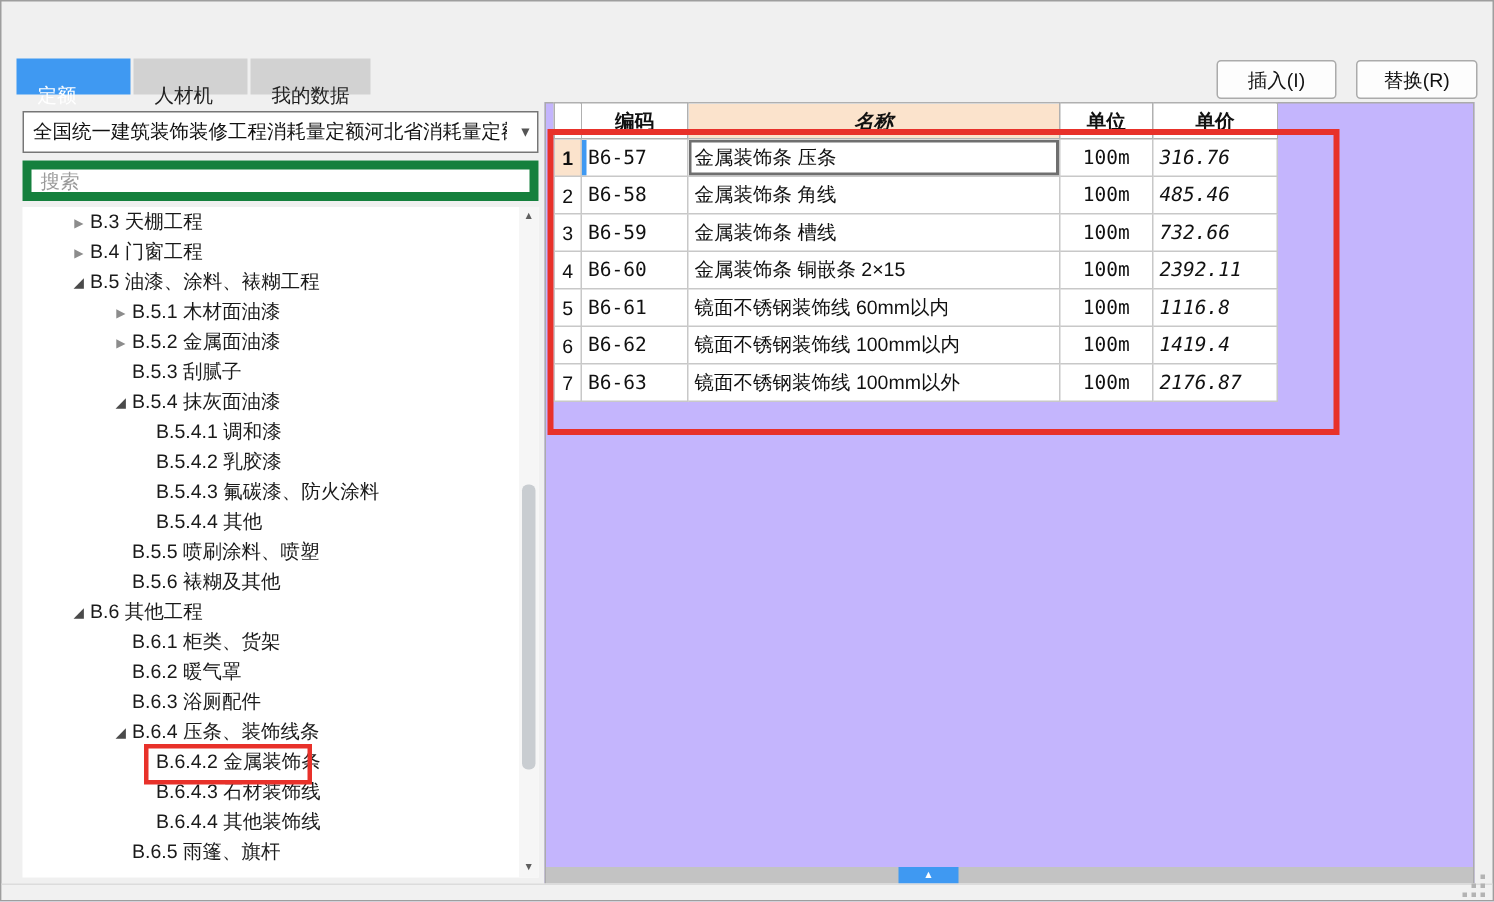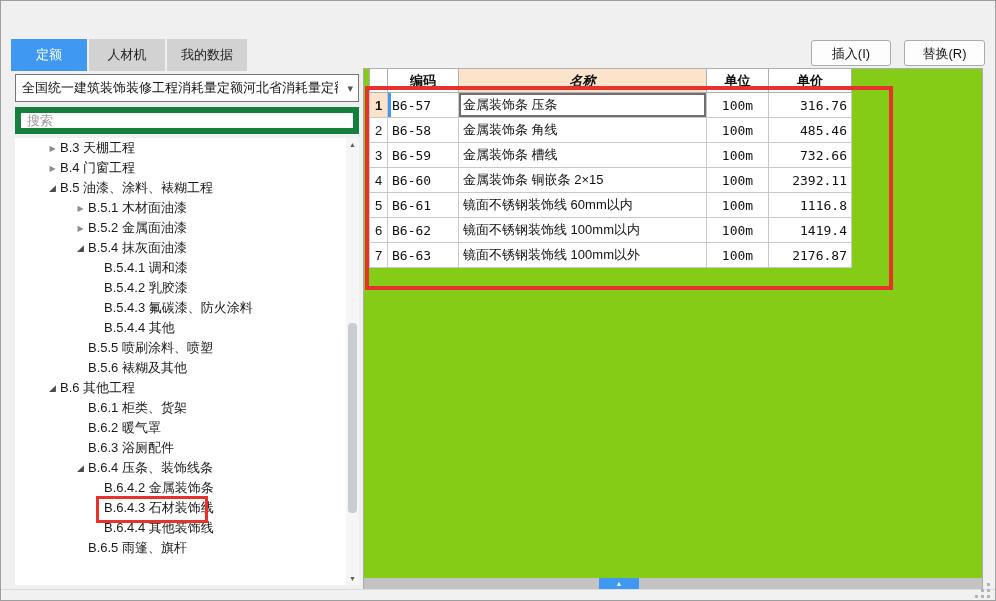--- a/index.html
+++ b/index.html
@@ -8,21 +8,21 @@
 
   
   #titlebar{position:absolute;left:0;top:0;width:100%;height:26px;background:var(--titlebar-blue);}
   #title{position:absolute;left:14px;top:0;line-height:26px;color:#fff;font-size:14px;font-weight:bold;}
   .winbtn{position:absolute;top:0;width:28px;height:26px;color:#fff;text-align:center;line-height:26px;font-size:13px;cursor:pointer;}
   #btn-max{right:34px;}
   #btn-close{right:4px;font-weight:bold;}
 
   
   #tabbar{position:absolute;left:10px;top:38px;height:26px;display:flex;gap:2px;}
-  .tab{min-width:76px;height:32px;padding:0 14px;background:var(--tab-inactive);color:#222;font-size:13px;line-height:26px;text-align:center;border:none;cursor:pointer;box-sizing:border-box;}
+  .tab{min-width:76px;height:22px;padding:12px 14px;background:var(--tab-inactive);color:#222;font-size:13px;line-height:26px;text-align:left;border:none;cursor:pointer;box-sizing:border-box;}
   .tab.active{background:var(--accent-blue);color:#fff;}
   .actbtn{position:absolute;top:39px;height:26px;background:#fdfdfd;border:1px solid #ababab;border-radius:3px;font-size:13px;color:#111;text-align:center;line-height:24px;box-sizing:border-box;cursor:pointer;}
   #btn-insert{left:810px;width:80px;}
   #btn-replace{left:903px;width:81px;}
 
   
   #combo{position:absolute;left:14px;top:73px;width:344px;height:28px;background:#fff;border:1px solid #767676;box-sizing:border-box;cursor:pointer;}
   #combo-value{position:absolute;left:6px;right:20px;top:0;line-height:26px;font-size:13px;color:#111;white-space:nowrap;overflow:hidden;}
   #combo-caret{position:absolute;right:5px;top:0;line-height:26px;font-size:11px;color:#555;}
   #search{position:absolute;left:14px;top:106px;width:344px;height:27px;border:6px solid #15803d;box-sizing:border-box;font-size:13px;padding:0 6px;font-family:inherit;color:#333;background:#fff;}
@@ -40,29 +40,29 @@
   .tree-item.selected .tree-label{color:var(--selection-text);}
 
   
   #tree-scroll{position:absolute;left:345px;top:137px;width:13px;height:447px;background:#f6f6f6;}
   .scroll-arrow{position:absolute;left:0;width:13px;height:13px;color:#5f5f5f;font-size:7px;text-align:center;line-height:13px;cursor:pointer;}
   #tree-scroll-up{top:0;}
   #tree-scroll-down{bottom:0;}
   #tree-thumb{position:absolute;left:2px;top:185px;width:9px;height:190px;background:#c9cdd1;border-radius:4px;cursor:pointer;}
 
   
-  #right-panel{position:absolute;left:362px;top:67px;width:620px;height:523px;background:#84cc16;border:1px solid #ababab;box-sizing:border-box;}
+  #right-panel{position:absolute;left:362px;top:67px;width:620px;height:523px;background:#c4b5fd;border:1px solid #ababab;box-sizing:border-box;}
   #quota-table{position:absolute;left:5px;top:-1px;border-collapse:collapse;table-layout:fixed;width:477px;background:#fff;}
   #quota-table th{height:23px;border:1px solid #b0b0b0;background:#fff;font-size:13px;font-weight:bold;color:#111;padding:0;position:relative;}
   #quota-table th.hl{background:var(--header-peach);box-shadow:0 2px 0 var(--accent-blue);}
   #quota-table td{height:24px;border:1px solid #c8c8c8;padding:0 4px;white-space:nowrap;overflow:hidden;font-size:13px;color:#111;}
   .col-num{width:17px;} .col-code{width:70px;} .col-name{width:247px;font-style:italic;} .col-unit{width:61px;} .col-price{width:82px;}
   td.c-num{text-align:center;padding:0;font-size:12px;color:#333;}
   td.c-code,td.c-unit,td.c-price{font-family:"DejaVu Sans Mono","DejaVu Sans",monospace;font-size:12px;}
-  td.c-price{text-align:right;padding-right:6px;}
+  td.c-price{padding-right:6px;font-style:italic;}
   td.c-unit{text-align:center;}
   tr.current td.c-num{background:var(--header-peach);font-weight:bold;color:#000;}
   tr.current td.c-code{box-shadow:inset 3px 0 0 var(--accent-blue);}
   tr.current td.c-name{box-shadow:inset 0 0 0 2px #6f6f6f;}
 
   
   #h-scroll{position:absolute;left:0;bottom:0;width:100%;height:12px;background:#c3c3c3;}
   #h-splitter{position:absolute;left:235px;top:0;width:40px;height:12px;background:var(--accent-blue);color:#fff;font-size:7px;text-align:center;line-height:12px;cursor:pointer;}
 
   
@@ -115,20 +115,24 @@
       </div>
       <div class="tree-item lvl2">
         <span class="twisty collapsed">▶</span>
         <span class="tree-label">B.5.1 木材面油漆</span>
       </div>
       <div class="tree-item lvl2">
         <span class="twisty collapsed">▶</span>
         <span class="tree-label">B.5.2 金属面油漆</span>
       </div>
       <div class="tree-item lvl2">
+        <span class="twisty none"></span>
+        <span class="tree-label">B.5.3 刮腻子</span>
+      </div>
+      <div class="tree-item lvl2">
         <span class="twisty expanded">◢</span>
         <span class="tree-label">B.5.4 抹灰面油漆</span>
       </div>
       <div class="tree-item lvl3">
         <span class="twisty none"></span>
         <span class="tree-label">B.5.4.1 调和漆</span>
       </div>
       <div class="tree-item lvl3">
         <span class="twisty none"></span>
         <span class="tree-label">B.5.4.2 乳胶漆</span>

